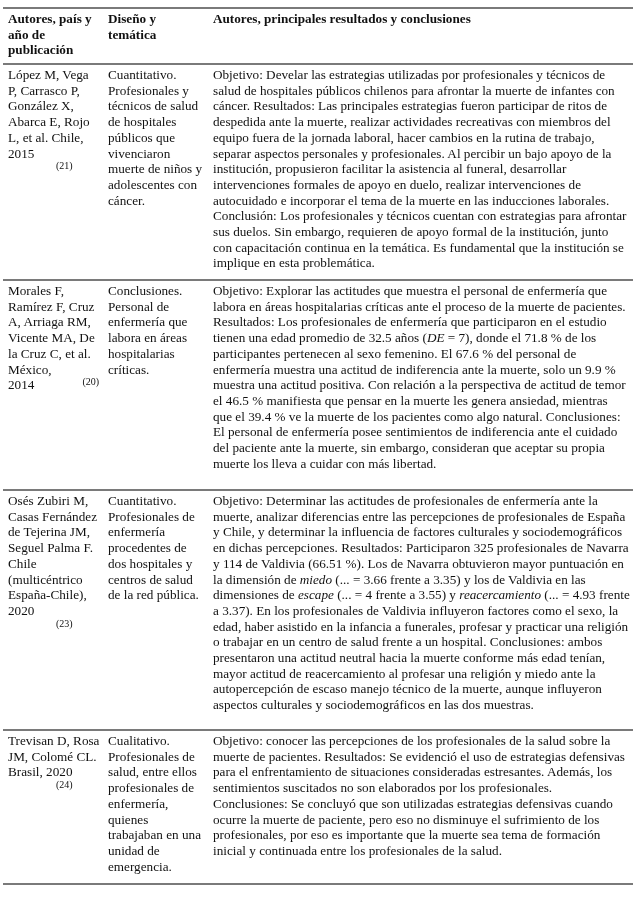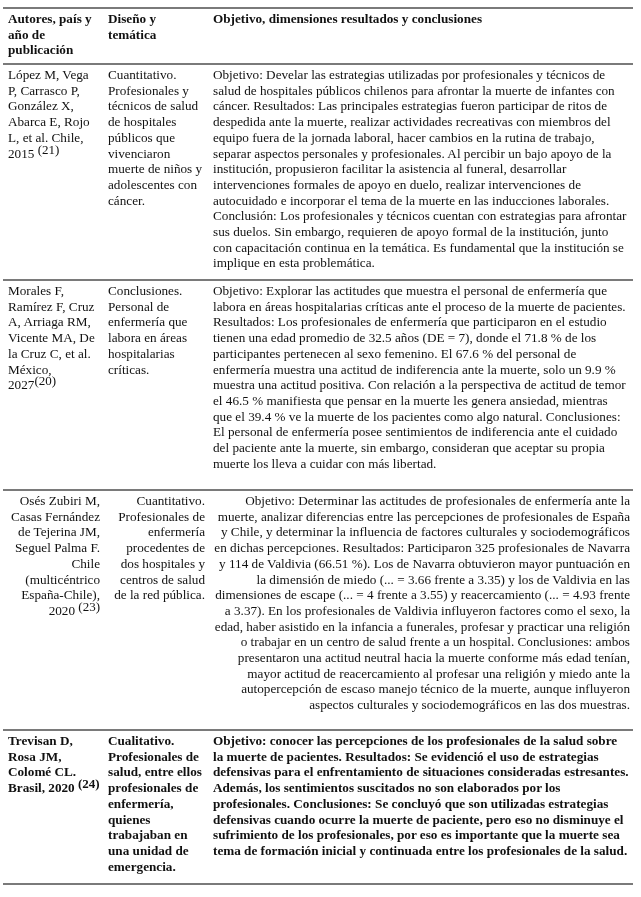--- a/index.html
+++ b/index.html
@@ -24,51 +24,51 @@
       font-weight: bold;
       border-top: 2px solid #7a7a7a;
       border-bottom: 2px solid #7a7a7a;
       padding-top: 2px;
       height: 50px;
     }
     table.lit tbody tr td { border-bottom: 2px solid #7a7a7a; }
     col.c1 { width: 100px; }
     col.c2 { width: 105px; }
     col.c3 { width: 425px; }
-    sup { font-size: 13px; line-height: 0; vertical-align: 4px; }
-    .it { }
+    sup { font-size: 10px; line-height: 0; vertical-align: 4px; margin-left: 48px; }
+    .it { font-style: italic; }
     tr.r1 td { height: 210px; }
     tr.r2 td { height: 204px; }
-    tr.r3 td { height: 234px; text-align: right; }
-    tr.r4 td { height: 148px; font-weight: bold; }
+    tr.r3 td { height: 234px; }
+    tr.r4 td { height: 148px; }
   </style>
 </head>
 <body>
 
 <table class="lit">
   <colgroup>
       <col class="c1">
       <col class="c2">
       <col class="c3">
     </colgroup>
   <thead>
     <tr>
       <th>Autores, país y año de publicación</th>
       <th>Diseño y temática</th>
-      <th>Objetivo, dimensiones resultados y conclusiones</th>
+      <th>Autores, principales resultados y conclusiones</th>
     </tr>
   </thead>
   <tbody>
     <tr class="r1">
       <td><span>López M, Vega P, Carrasco P, González X, Abarca E, Rojo L, et al. Chile, 2015</span> <sup>(21)</sup></td>
       <td>Cuantitativo. Profesionales y técnicos de salud de hospitales públicos que vivenciaron muerte de niños y adolescentes con cáncer.</td>
       <td>Objetivo: Develar las estrategias utilizadas por profesionales y técnicos de salud de hospitales públicos chilenos para afrontar la muerte de infantes con cáncer.  Resultados: Las principales estrategias fueron participar de ritos de despedida ante la muerte, realizar actividades recreativas con miembros del equipo fuera de la jornada laboral, hacer cambios en la rutina de trabajo, separar aspectos personales y profesionales. Al percibir un bajo apoyo de la institución, propusieron facilitar la asistencia al funeral, desarrollar intervenciones formales de apoyo en duelo, realizar intervenciones de autocuidado e incorporar el tema de la muerte en las inducciones laborales. Conclusión: Los profesionales y técnicos cuentan con estrategias para afrontar sus duelos. Sin embargo, requieren de apoyo formal de la institución, junto con capacitación continua en la temática. Es fundamental que la institución se implique en esta problemática.</td>
     </tr>
     <tr class="r2">
-      <td><span>Morales F, Ramírez  F, Cruz A, Arriaga RM, Vicente MA, De la Cruz  C, et al. México, 2027</span><sup>(20)</sup></td>
+      <td><span>Morales F, Ramírez  F, Cruz A, Arriaga RM, Vicente MA, De la Cruz  C, et al. México, 2014</span><sup>(20)</sup></td>
       <td>Conclusiones. Personal de enfermería que labora en áreas hospitalarias críticas.</td>
       <td><span>Objetivo: Explorar las actitudes que muestra el personal de enfermería que labora en áreas hospitalarias críticas ante el proceso de la muerte de pacientes.  Resultados: Los profesionales de enfermería que participaron en el estudio tienen una edad promedio de 32.5 años (</span><span class="it">DE</span><span> = 7), donde el 71.8 % de los participantes pertenecen al sexo femenino. El 67.6 % del personal de enfermería muestra una actitud de indiferencia ante la muerte, solo un 9.9 % muestra una actitud positiva. Con relación a la perspectiva de actitud de temor el 46.5 % manifiesta que pensar en la muerte les genera ansiedad, mientras que el 39.4 % ve la muerte de los pacientes como algo natural. Conclusiones: El personal de enfermería posee sentimientos de indiferencia ante el cuidado del paciente ante la muerte, sin embargo, consideran que aceptar su propia muerte los lleva a cuidar con más libertad.</span></td>
     </tr>
     <tr class="r3">
       <td><span>Osés Zubiri M, Casas Fernández de Tejerina JM, Seguel Palma F. Chile (multicéntrico España-Chile), 2020</span> <sup>(23)</sup></td>
       <td>Cuantitativo. Profesionales de enfermería procedentes de dos hospitales y centros de salud de la red pública.</td>
       <td><span>Objetivo: Determinar las actitudes de profesionales de enfermería ante la muerte, analizar diferencias entre las percepciones de profesionales de España y Chile, y determinar la influencia de factores culturales y sociodemográficos en dichas percepciones.  Resultados: Participaron 325 profesionales de Navarra y 114 de Valdivia (66.51 %). Los de Navarra obtuvieron mayor puntuación en la dimensión de </span><span class="it">miedo</span><span> (... = 3.66 frente a 3.35) y los de Valdivia en las dimensiones de </span><span class="it">escape</span><span> (... = 4 frente a 3.55) y </span><span class="it">reacercamiento</span><span> (... = 4.93 frente a 3.37). En los profesionales de Valdivia influyeron factores como el sexo, la edad, haber asistido en la infancia a funerales, profesar y practicar una religión o trabajar en un centro de salud frente a un hospital. Conclusiones: ambos presentaron una actitud neutral hacia la muerte conforme más edad tenían, mayor actitud de reacercamiento al profesar una religión y miedo ante la autopercepción de escaso manejo técnico de la muerte, aunque influyeron aspectos culturales y sociodemográficos en las dos muestras.</span></td>
     </tr>
     <tr class="r4">
       <td><span>Trevisan D, Rosa JM, Colomé  CL. Brasil, 2020</span> <sup>(24)</sup></td>

